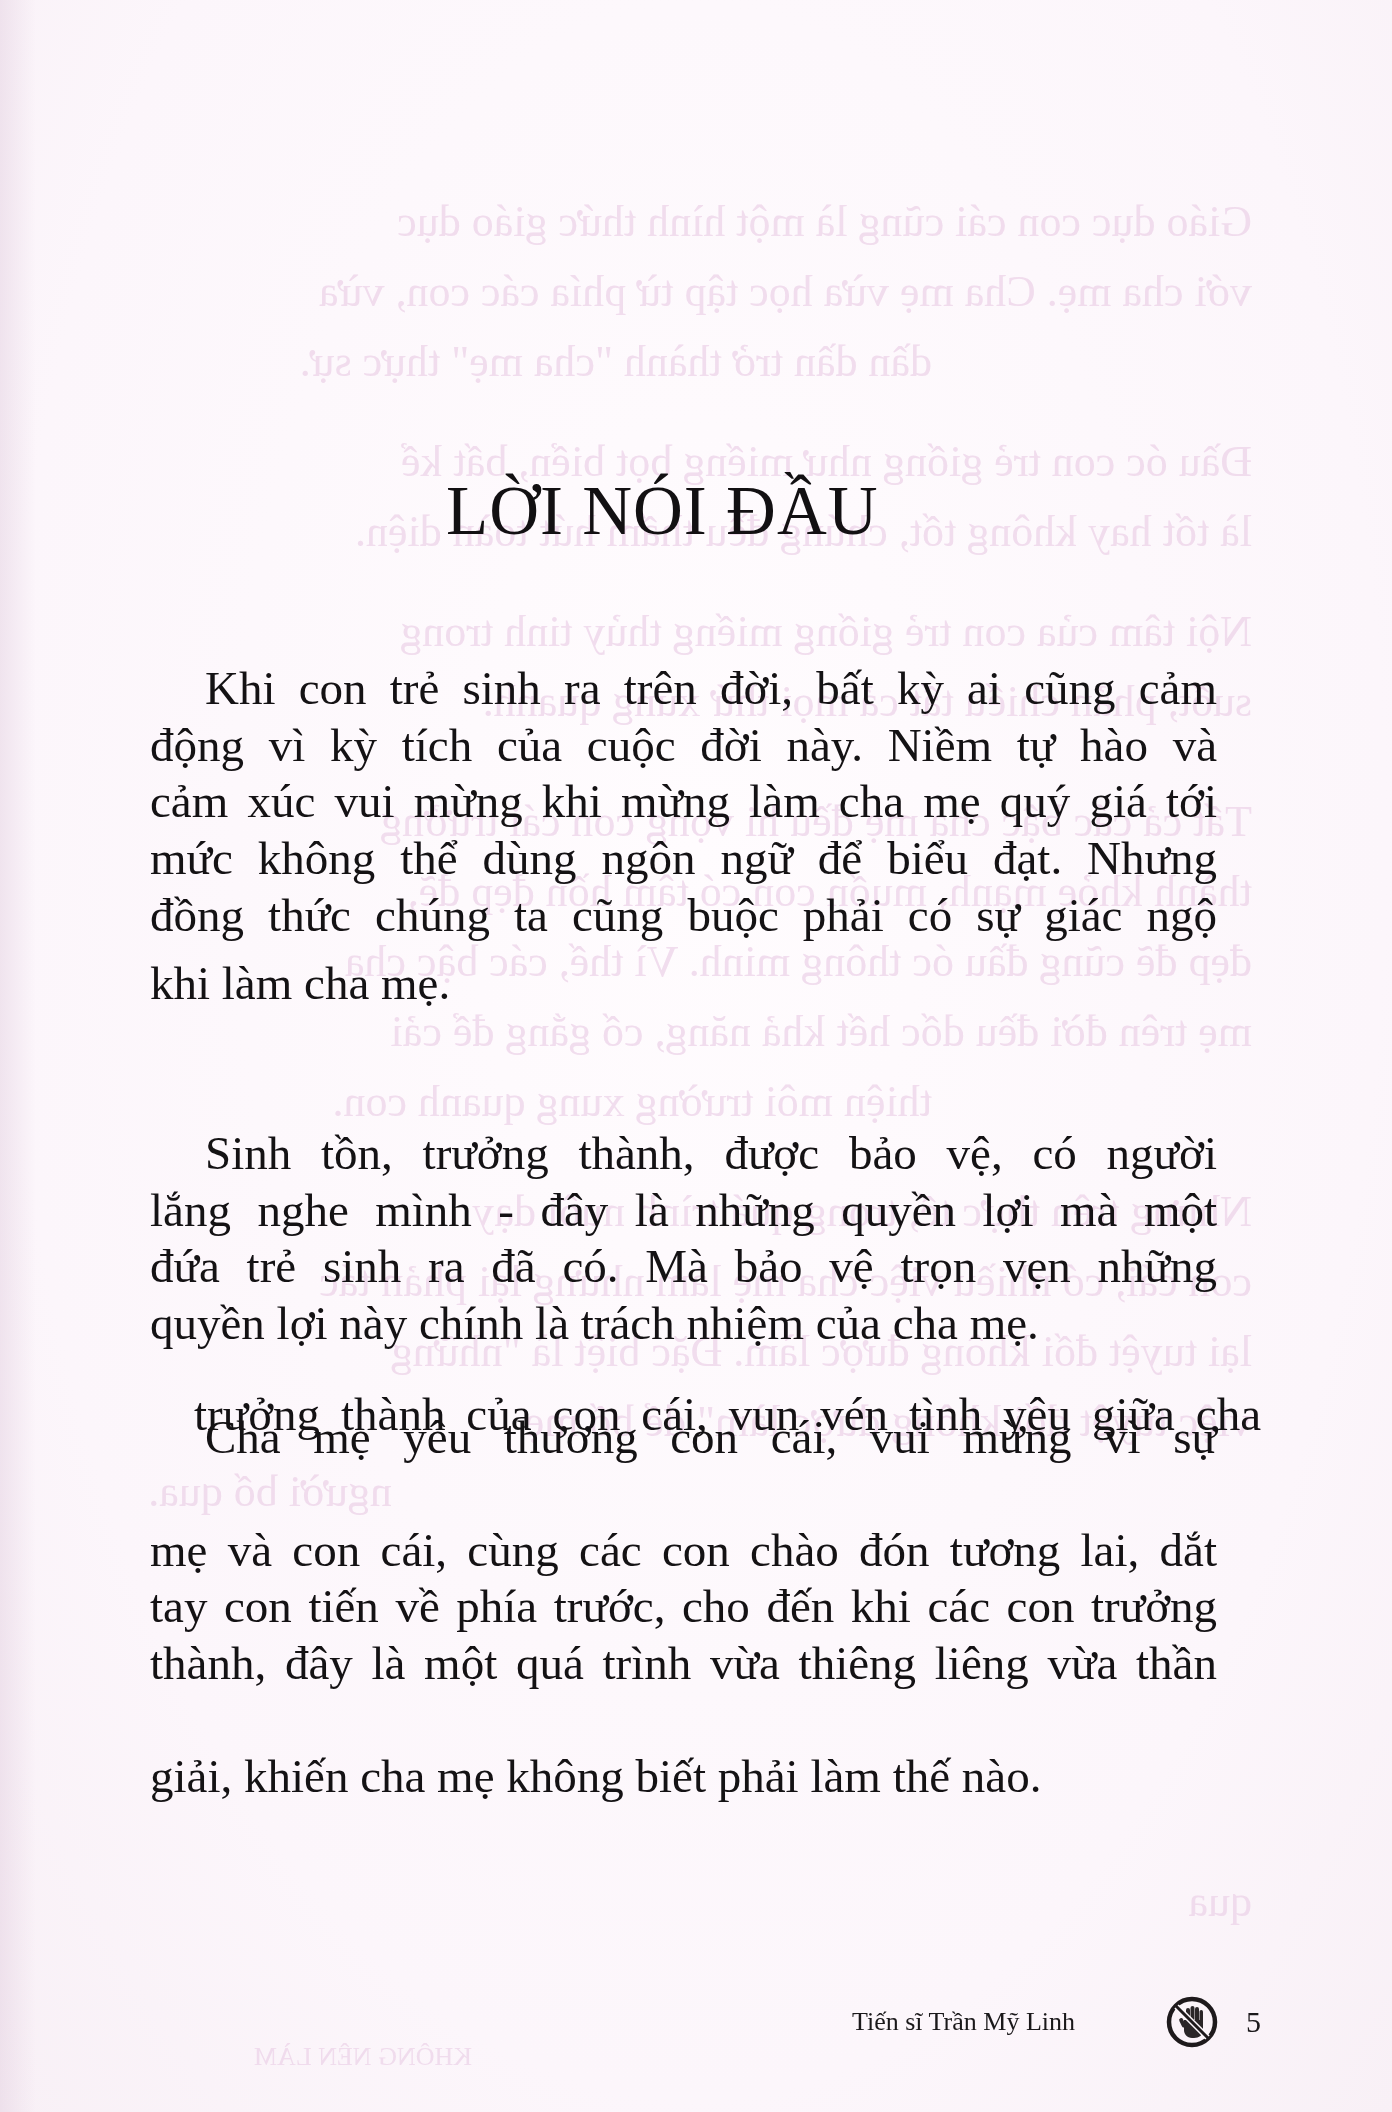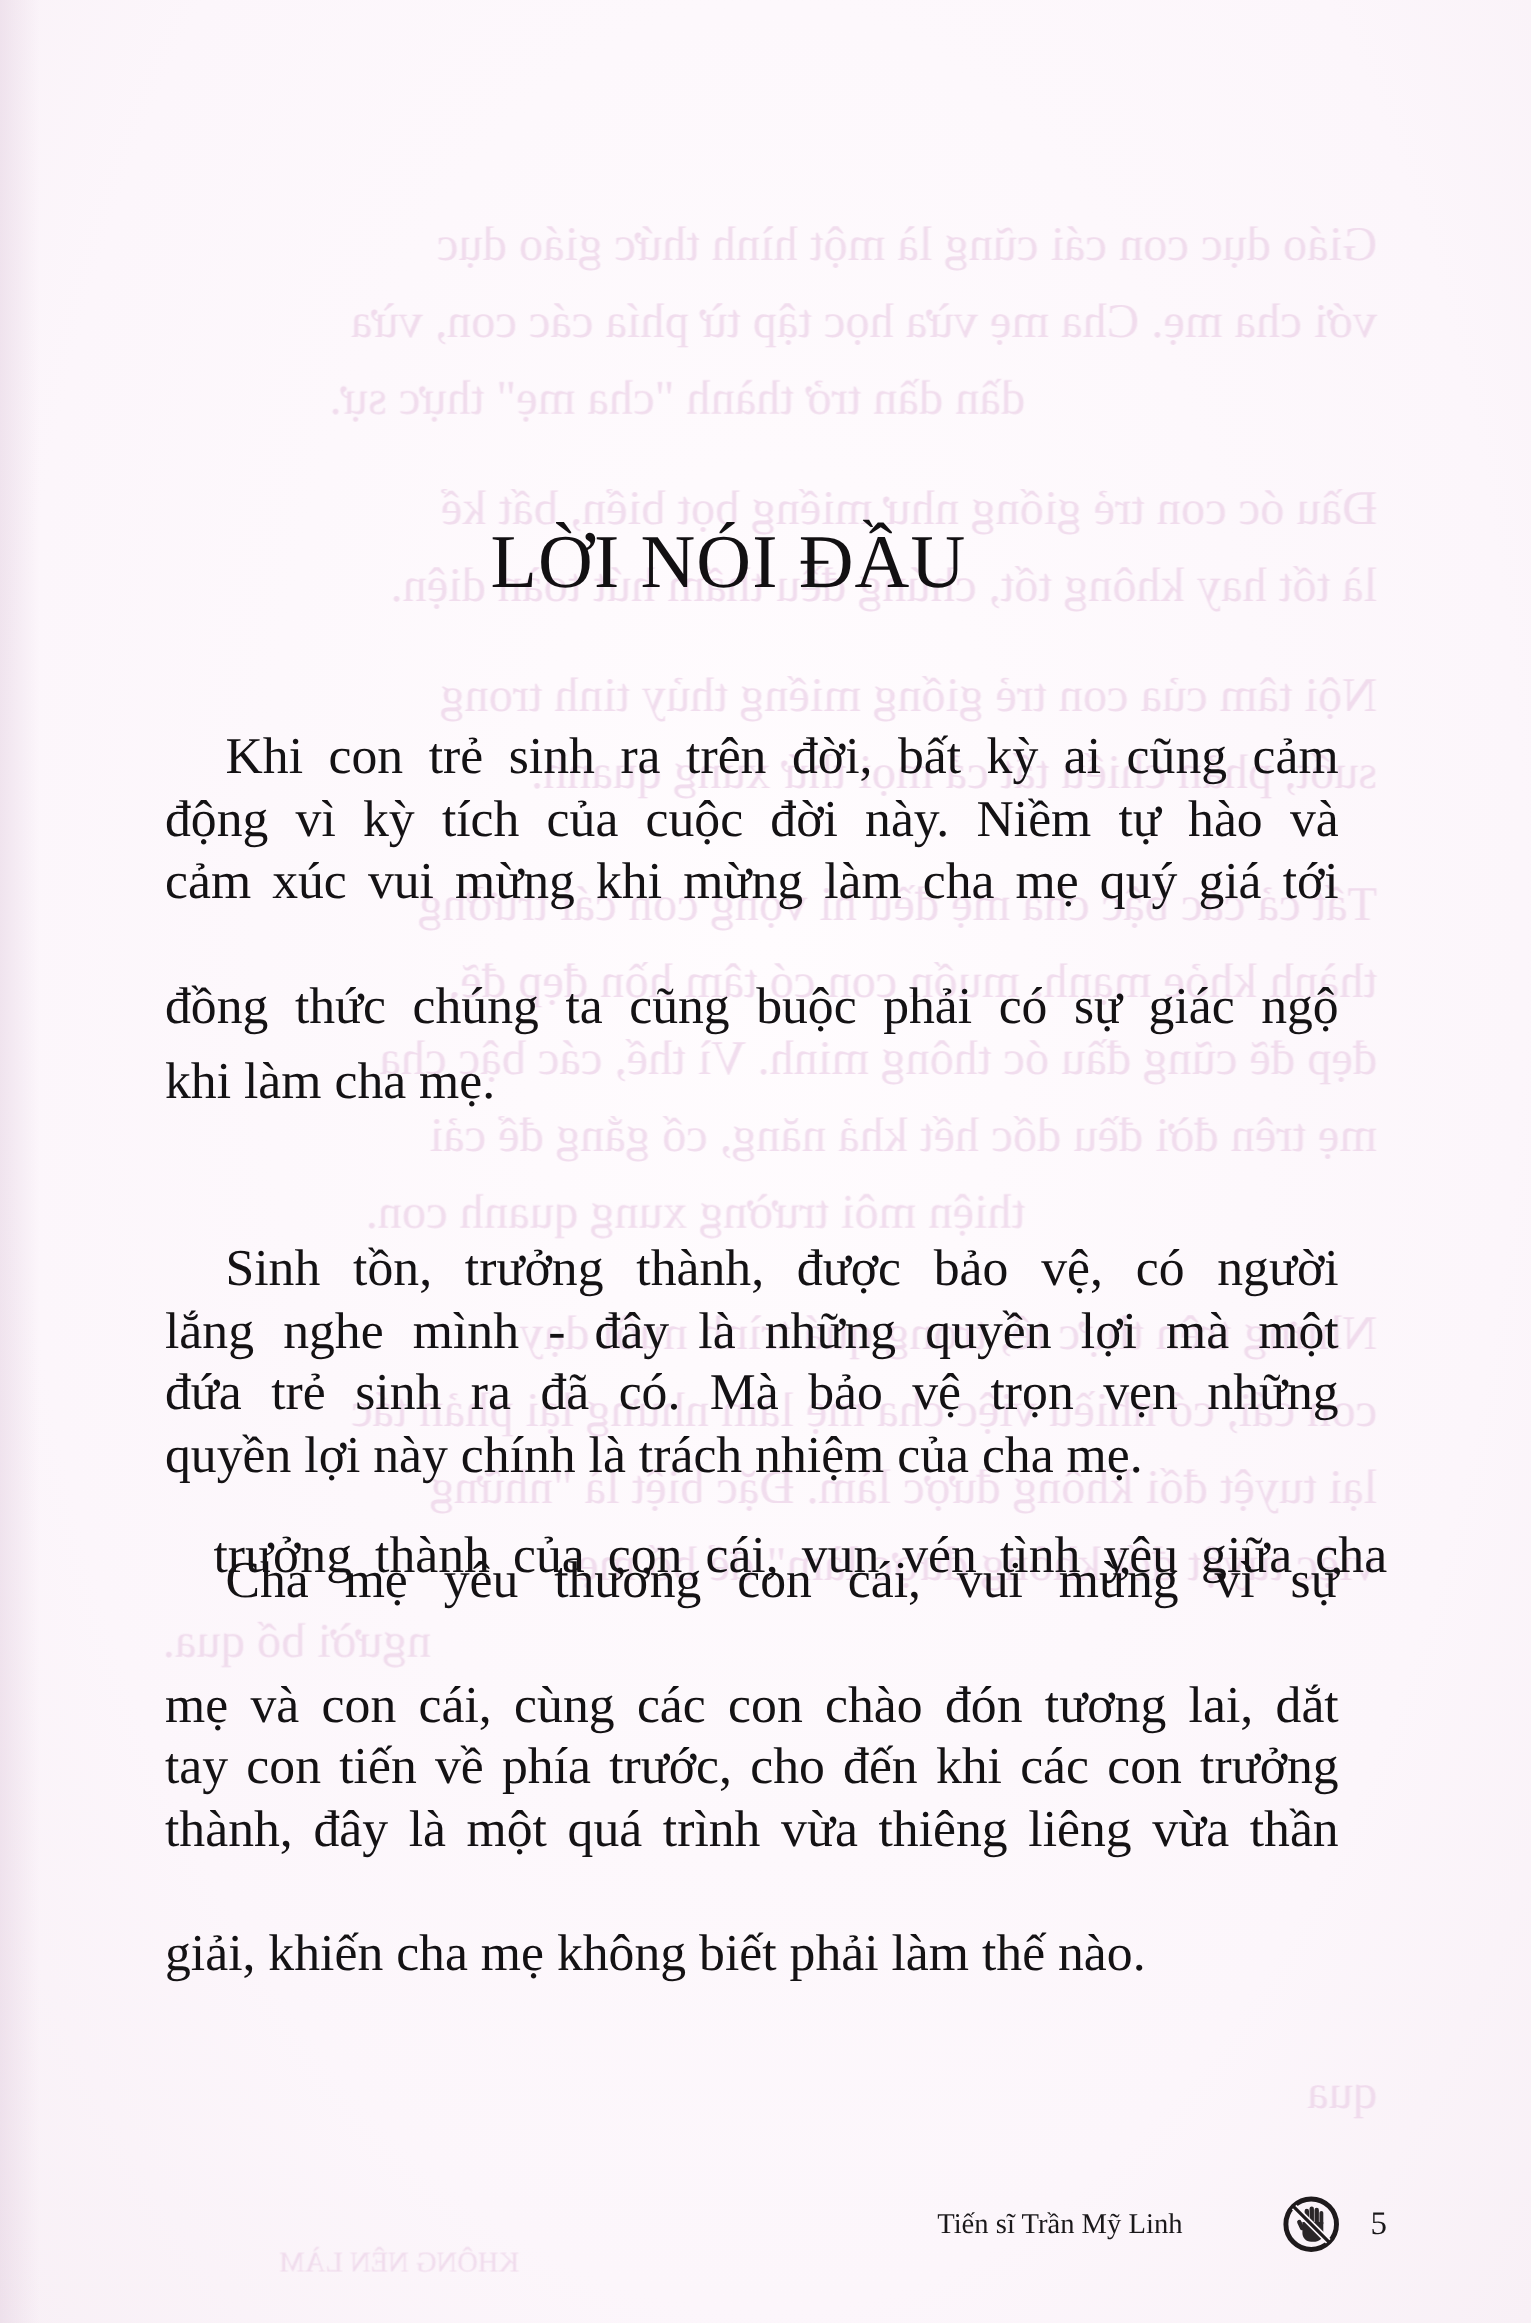--- a/index.html
+++ b/index.html
@@ -125,20 +125,21 @@
     <div class="bl" style="top:1470px; left:1000px;">người bố qua.</div>
     <div class="bl" style="top:1880px; left:140px;">qua</div>
     <div class="bl" style="top:2035px; left:920px; font-size:26px;">KHÔNG NÊN LÀM</div>
   </div>
 
   <div class="title">LỜI NÓI ĐẦU</div>
 
   <div class="line indent justify" style="top: 658px; text-align: justify; text-align-last: justify; width: 1012px;">Khi con trẻ sinh ra trên đời, bất kỳ ai cũng cảm</div>
   <div class="line justify" style="top: 715px; text-align: justify; text-align-last: justify; width: 1067px;">động vì kỳ tích của cuộc đời này. Niềm tự hào và</div>
   <div class="line justify" style="top: 771px; text-align: justify; text-align-last: justify; width: 1067px;">cảm xúc vui mừng khi mừng làm cha mẹ quý giá tới</div>
+  <div class="line justify" style="top: 828px; text-align: justify; text-align-last: justify; width: 1067px;">mức không thể dùng ngôn ngữ để biểu đạt. Nhưng</div>
   <div class="line justify" style="top: 885px; text-align: justify; text-align-last: justify; width: 1067px;">đồng thức chúng ta cũng buộc phải có sự giác ngộ</div>
   <div class="line" style="top: 941px; text-align: right; text-align-last: left; width: 1067px; margin-top: 12px;">khi làm cha mẹ.</div>
 
   <div class="line indent justify" style="top: 1123px; text-align: justify; text-align-last: justify; width: 1012px;">Sinh tồn, trưởng thành, được bảo vệ, có người</div>
   <div class="line justify" style="top: 1180px; text-align: justify; text-align-last: justify; width: 1067px;">lắng nghe mình - đây là những quyền lợi mà một</div>
   <div class="line justify" style="top: 1236px; text-align: justify; text-align-last: justify; width: 1067px;">đứa trẻ sinh ra đã có. Mà bảo vệ trọn vẹn những</div>
   <div class="line" style="top: 1293px; text-align: left; text-align-last: left; width: 1067px;">quyền lợi này chính là trách nhiệm của cha mẹ.</div>
 
   <div class="line indent justify" style="top: 1407px; text-align: justify; text-align-last: justify; width: 1012px;">Cha mẹ yêu thương con cái, vui mừng vì sự</div>
   <div class="line justify" style="top: 1384px; text-align: justify; text-align-last: justify; width: 1067px; margin-left: 44px;">trưởng thành của con cái, vun vén tình yêu giữa cha</div>

